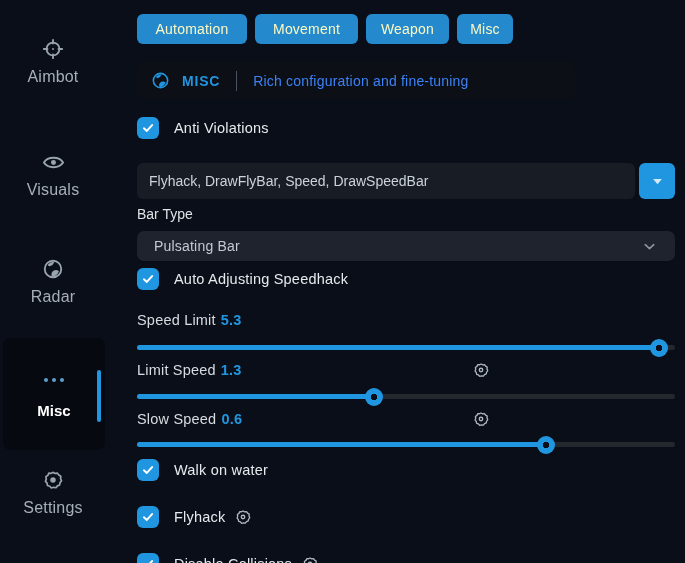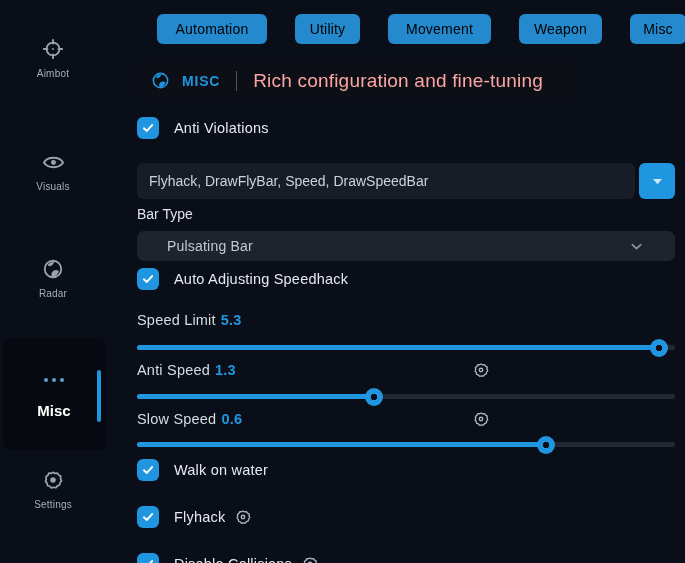--- a/index.html
+++ b/index.html
@@ -10,44 +10,44 @@
   html,body{background:#000;}
   .app{
     position:relative;width:685px;height:563px;overflow:hidden;
     background:var(--bg);
     font-family:"Liberation Sans","DejaVu Sans",sans-serif;
     color:#e6eaee;
   }
   
   .sidebar{position:absolute;left:0;top:0;width:130px;height:563px;}
   .nav-item{position:absolute;left:0;width:106px;display:flex;flex-direction:column;align-items:center;gap:7px;cursor:pointer;}
-  .nav-label{font-size:10px;color:#a6afb9;letter-spacing:.2px;}
+  .nav-label{font-size:16px;color:#a6afb9;letter-spacing:.2px;}
   .nav-icon{display:flex;align-items:center;justify-content:center;width:24px;height:24px;}
   .misc-box{position:absolute;left:3px;top:338px;width:102px;height:112px;background:var(--selbox);border-radius:7px;}
   .misc-inner{position:absolute;left:0;top:30px;width:102px;display:flex;flex-direction:column;align-items:center;gap:10px;}
   .misc-label{font-size:15px;font-weight:bold;color:#fff;}
   .dots{display:flex;gap:4px;}
   .dots i{width:4px;height:4px;border-radius:50%;background:#5e9fcc;}
   .accent-bar{position:absolute;right:4px;top:32px;width:4px;height:52px;background:var(--accent);border-radius:2px;}
   
   .content{position:absolute;left:137px;top:0;width:538px;height:563px;}
   .tabs{position:absolute;left:0;top:14px;display:flex;gap:8px;}
   .tab{
     height:30px;border:none;border-radius:6px;background:var(--tab);
-    color:#000000;font-size:14px;font-family:inherit;letter-spacing:.2px;
-    display:flex;align-items:center;justify-content:center;cursor:pointer;margin-left:20px;
+    color:#fef9c3;font-size:14px;font-family:inherit;letter-spacing:.2px;
+    display:flex;align-items:center;justify-content:center;cursor:pointer;
   }
   .tab-w0{width:110px}.tab-w1{width:65px}.tab-w2{width:103px}.tab-w3{width:83px}.tab-w4{width:56px}
   .sec-header{
     position:absolute;left:0;top:62px;width:438px;height:37px;background:var(--panel);
     border-radius:5px;display:flex;align-items:center;padding:0 14px;gap:12px;
   }
   .sec-title{color:var(--accent);font-weight:bold;font-size:14px;letter-spacing:.8px;}
   .sec-divider{width:1px;height:20px;background:#4b545e;margin:0 4px;}
-  .sec-sub{color:#fca5a5;font-size:19px;letter-spacing:.2px;}
+  .sec-sub{color:#3b82f6;font-size:14px;letter-spacing:.2px;}
   
   .check-row{position:absolute;left:0;display:flex;align-items:center;gap:15px;height:22px;cursor:pointer;}
   .checkbox{
     width:22px;height:22px;border-radius:6px;background:var(--accent);
     display:flex;align-items:center;justify-content:center;flex:none;
   }
   .check-label{font-size:14.5px;color:#e6eaee;letter-spacing:.2px;}
   .row-gear{display:flex;align-items:center;margin-left:-5px;}
   
   .multiselect{position:absolute;left:0;top:163px;width:538px;height:40px;}
@@ -57,21 +57,21 @@
     font-size:14px;color:#cdd3da;cursor:pointer;
   }
   .ms-btn{
     position:absolute;right:0;top:0;width:36px;height:36px;background:var(--accent);
     border:none;border-radius:6px;display:flex;align-items:center;justify-content:center;cursor:pointer;
   }
   .field-label{position:absolute;left:0;top:206px;font-size:14px;color:#dfe3e8;}
   .select{
     position:absolute;left:0;top:231px;width:538px;height:30px;background:var(--field2);
     border-radius:7px;display:flex;align-items:center;justify-content:space-between;
-    padding:0 30px;cursor:pointer;
+    padding:0 17px;cursor:pointer;
   }
   .select-value{font-size:14px;color:#c3c9d1;letter-spacing:.2px;}
   
   .slider-label{position:absolute;left:0;font-size:14.5px;color:#d7dce2;letter-spacing:.2px;}
   .slider-label .val{color:var(--accent);font-weight:bold;margin-left:5px;margin-top:20px;}
   .gear-float{position:absolute;left:336px;width:16px;display:flex;}
   .track{position:absolute;left:0;width:538px;height:5px;background:var(--track);border-radius:3px;cursor:pointer;}
   .fill{position:relative;height:5px;background:var(--accent);border-radius:3px;}
   .knob{
     position:absolute;right:-9px;top:-6.5px;width:18px;height:18px;border-radius:50%;
@@ -140,21 +140,20 @@
         </svg>
       </span>
       <span class="nav-label">Settings</span>
     </div>
   </aside>
 
   <main class="content">
 
     <div class="tabs">
       <button class="tab tab-w0">Automation</button>
-      <button class="tab tab-w1">Utility</button>
       <button class="tab tab-w2">Movement</button>
       <button class="tab tab-w3">Weapon</button>
       <button class="tab tab-w4">Misc</button>
     </div>
 
     <div class="sec-header">
       <span class="nav-icon" style="width:19px;height:19px">
         <svg width="19" height="19" viewBox="0 0 24 24" fill="none" stroke="#2196e0" stroke-width="2">
           <circle cx="12" cy="12" r="9"></circle>
           <path d="M6.5 7 Q10 3.5 13.5 4.5 Q12 8 8.5 9 Q6.5 9 6.5 7 Z" fill="#2196e0" stroke="none"></path>
@@ -208,21 +207,21 @@
     <div class="slider-label" style="top:312px">
       <span>Speed Limit</span><span class="val">5.3</span>
     </div>
     <div class="track" style="top:345px">
       <div class="fill" style="width: 97%;">
         <span class="knob"></span>
       </div>
     </div>
 
     <div class="slider-label" style="top:362px">
-      <span>Anti Speed</span><span class="val">1.3</span>
+      <span>Limit Speed</span><span class="val">1.3</span>
     </div>
     <span class="gear-float" style="top:362px">
       <svg width="16" height="16" viewBox="0 0 24 24" fill="none" stroke="#aeb6bf" stroke-width="2" stroke-linejoin="round">
         <path d="M12 3 L14.5 4.2 L17.3 3.9 L18.9 6.2 L21.3 7.6 L21 10.4 L22.2 13 L20.4 15.1 L19.9 17.9 L17.3 19 L15.6 21.2 L12.8 20.7 L10.1 21.5 L8.2 19.4 L5.5 18.6 L5 15.8 L3.1 13.7 L4.1 11 L3.6 8.2 L5.9 6.6 L7.1 4 L9.9 4.1 Z"></path>
         <circle cx="12" cy="12" r="2.6"></circle>
       </svg>
     </span>
     <div class="track" style="top:394px">
       <div class="fill" style="width: 44%;">
         <span class="knob"></span>

